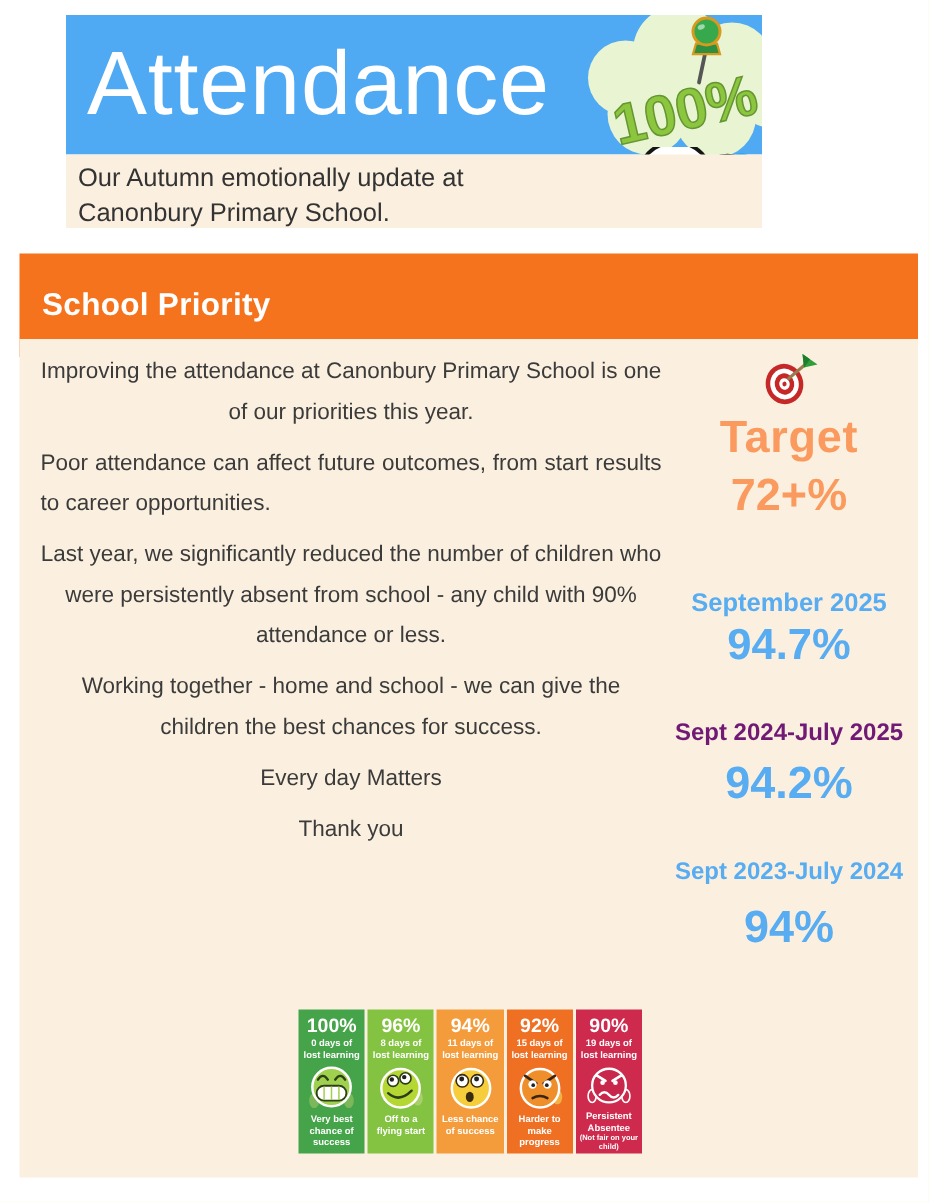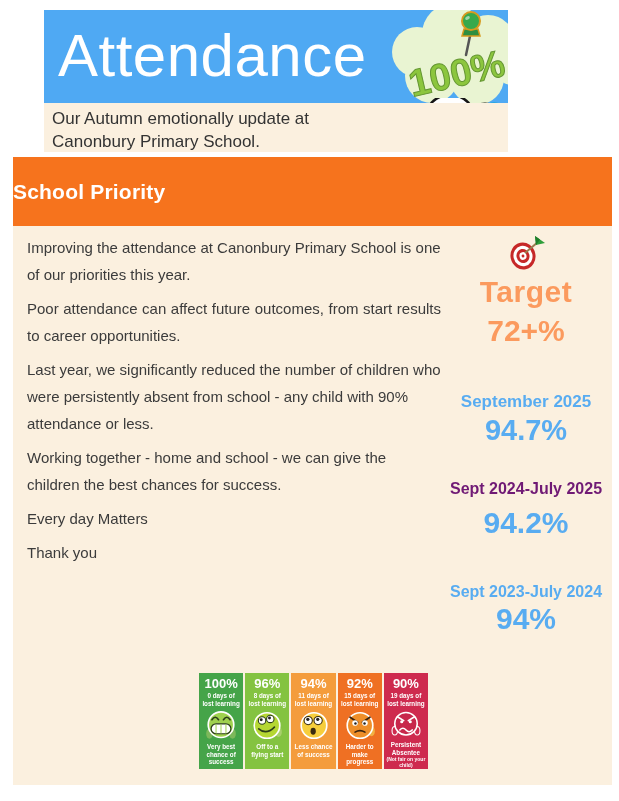--- a/index.html
+++ b/index.html
@@ -28,41 +28,41 @@
   
   .logo { position:absolute; left:344px; top:88px; width:140px; height:54px; }
   .logo svg { position:absolute; left:0; top:0; }
   .logo-name1 { position:absolute; left:38px; top:22px; font-size:13.5px; font-weight:800; color:#29A9E1; letter-spacing:0.2px; }
   .logo-name2 { position:absolute; left:40px; top:36px; font-size:9.5px; font-weight:400; color:#55C3F0; letter-spacing:1.1px; }
   .logo-tagline { position:absolute; left:38px; top:47px; font-size:5px; font-weight:700; color:#F7941E; }
 
   
   .section { position:absolute; left:13px; top:157px; width:599px; height:628px; }
   .section-header {
-    position:absolute; left:0; top:0; right:0; height:69px; background:#F6731D;
-    display:flex; align-items:center; 
+    position:absolute; left:0; top:12px; right:0; height:69px; background:#F6731D;
+    display:flex; align-items:center; padding-left:15px;
   }
   .section-header h2 { color:#ffffff; font-size:21px; font-weight:700; letter-spacing:0.2px; }
   .section-body { position:absolute; left:0; top:69px; right:0; bottom:0; background:#FBF0DF; }
 
   .text-col { position:absolute; left:14px; top:8px; width:414px; color:#3B3B3B; font-size:15px; line-height:27px; }
-  .text-col p { margin:0 0 7px 0; }
+  .text-col p { margin:0 0 7px 0;text-align:center; }
   .text-col p.justify { text-align:justify; }
 
   
   .stats { position:absolute; left:427px; top:0; width:172px; height:100%; }
   .stats > div { position:absolute; width:100%; text-align:center; font-weight:700; }
   .dart-wrap { top:8px; }
   .target-label { top:49px; font-size:30px; color:#FB9A5E; letter-spacing:0.5px; }
   .target-value { top:88px; font-size:30px; color:#FB9A5E; }
   .p-label1 { top:166px; font-size:17px; color:#58ACF1; }
   .p-value1 { top:188px; font-size:29px; color:#58ACF1; }
   .p-label2 { top:254px; font-size:16px; color:#701a75; }
   .p-value2 { top:280px; font-size:30px; color:#58ACF1; }
-  .p-label3 { top:357px; font-size:16px; color:#58ACF1; }
+  .p-label3 { top:347px; font-size:16px; color:#58ACF1; }
   .p-value3 { top:376px; font-size:30px; color:#58ACF1; }
 
   
   .scale { position:absolute; left:186px; top:447px; width:229px; height:96px; display:flex; gap:2px; }
   .scale-col { flex:1; color:#ffffff; text-align:center; padding-top:4px; overflow:hidden; }
   .scale-col .pct { font-size:13px; font-weight:700; line-height:14px; }
   .scale-col .days { font-size:6.3px; line-height:7.5px; margin-top:1px; padding:0 2px; font-weight:700; }
   .scale-col .face { display:block; margin:2px auto 1px auto; }
   .scale-col .caption { font-size:6.3px; line-height:7.5px; padding:0 2px; font-weight:700; }
   .scale-col .note { font-size:5px; line-height:6px; font-weight:700; }

